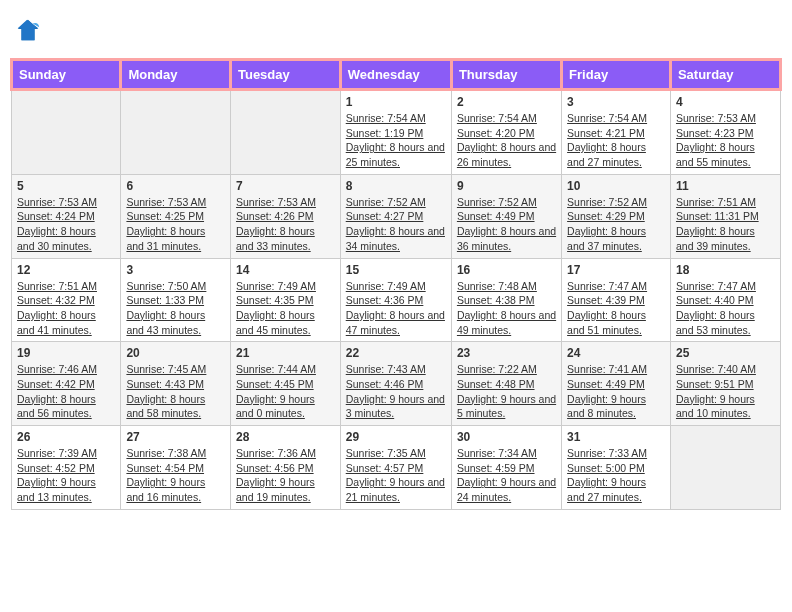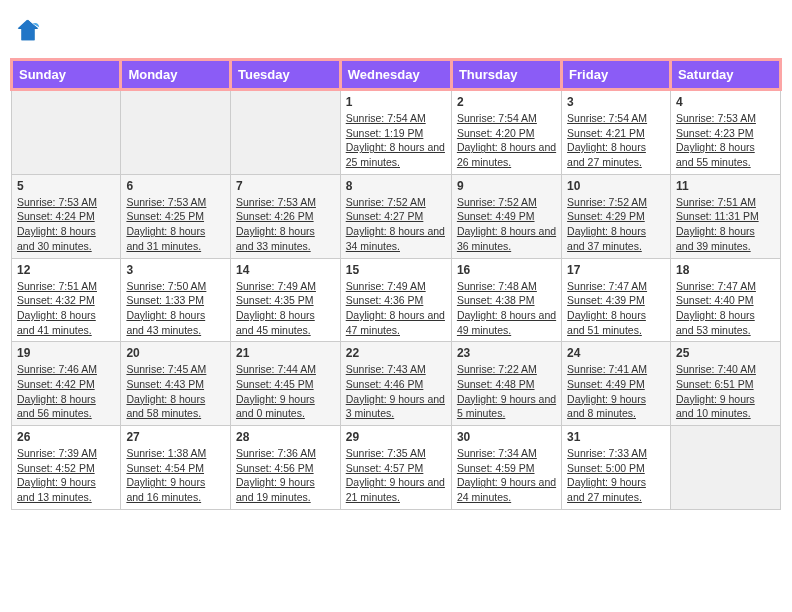--- a/index.html
+++ b/index.html
@@ -225,31 +225,31 @@
         <td>
           <span class="day-num">23</span>
           <div class="cell-content"><span>Sunrise: 7:22 AM</span><br><span>Sunset: 4:48 PM</span><br><span>Daylight: 9 hours and 5 minutes.</span></div>
         </td>
         <td>
           <span class="day-num">24</span>
           <div class="cell-content"><span>Sunrise: 7:41 AM</span><br><span>Sunset: 4:49 PM</span><br><span>Daylight: 9 hours and 8 minutes.</span></div>
         </td>
         <td>
           <span class="day-num">25</span>
-          <div class="cell-content"><span>Sunrise: 7:40 AM</span><br><span>Sunset: 6:51 PM</span><br><span>Daylight: 9 hours and 10 minutes.</span></div>
+          <div class="cell-content"><span>Sunrise: 7:40 AM</span><br><span>Sunset: 9:51 PM</span><br><span>Daylight: 9 hours and 10 minutes.</span></div>
         </td>
       </tr>
       <tr>
         <td>
           <span class="day-num">26</span>
           <div class="cell-content"><span>Sunrise: 7:39 AM</span><br><span>Sunset: 4:52 PM</span><br><span>Daylight: 9 hours and 13 minutes.</span></div>
         </td>
         <td>
           <span class="day-num">27</span>
-          <div class="cell-content"><span>Sunrise: 1:38 AM</span><br><span>Sunset: 4:54 PM</span><br><span>Daylight: 9 hours and 16 minutes.</span></div>
+          <div class="cell-content"><span>Sunrise: 7:38 AM</span><br><span>Sunset: 4:54 PM</span><br><span>Daylight: 9 hours and 16 minutes.</span></div>
         </td>
         <td>
           <span class="day-num">28</span>
           <div class="cell-content"><span>Sunrise: 7:36 AM</span><br><span>Sunset: 4:56 PM</span><br><span>Daylight: 9 hours and 19 minutes.</span></div>
         </td>
         <td>
           <span class="day-num">29</span>
           <div class="cell-content"><span>Sunrise: 7:35 AM</span><br><span>Sunset: 4:57 PM</span><br><span>Daylight: 9 hours and 21 minutes.</span></div>
         </td>
         <td>

